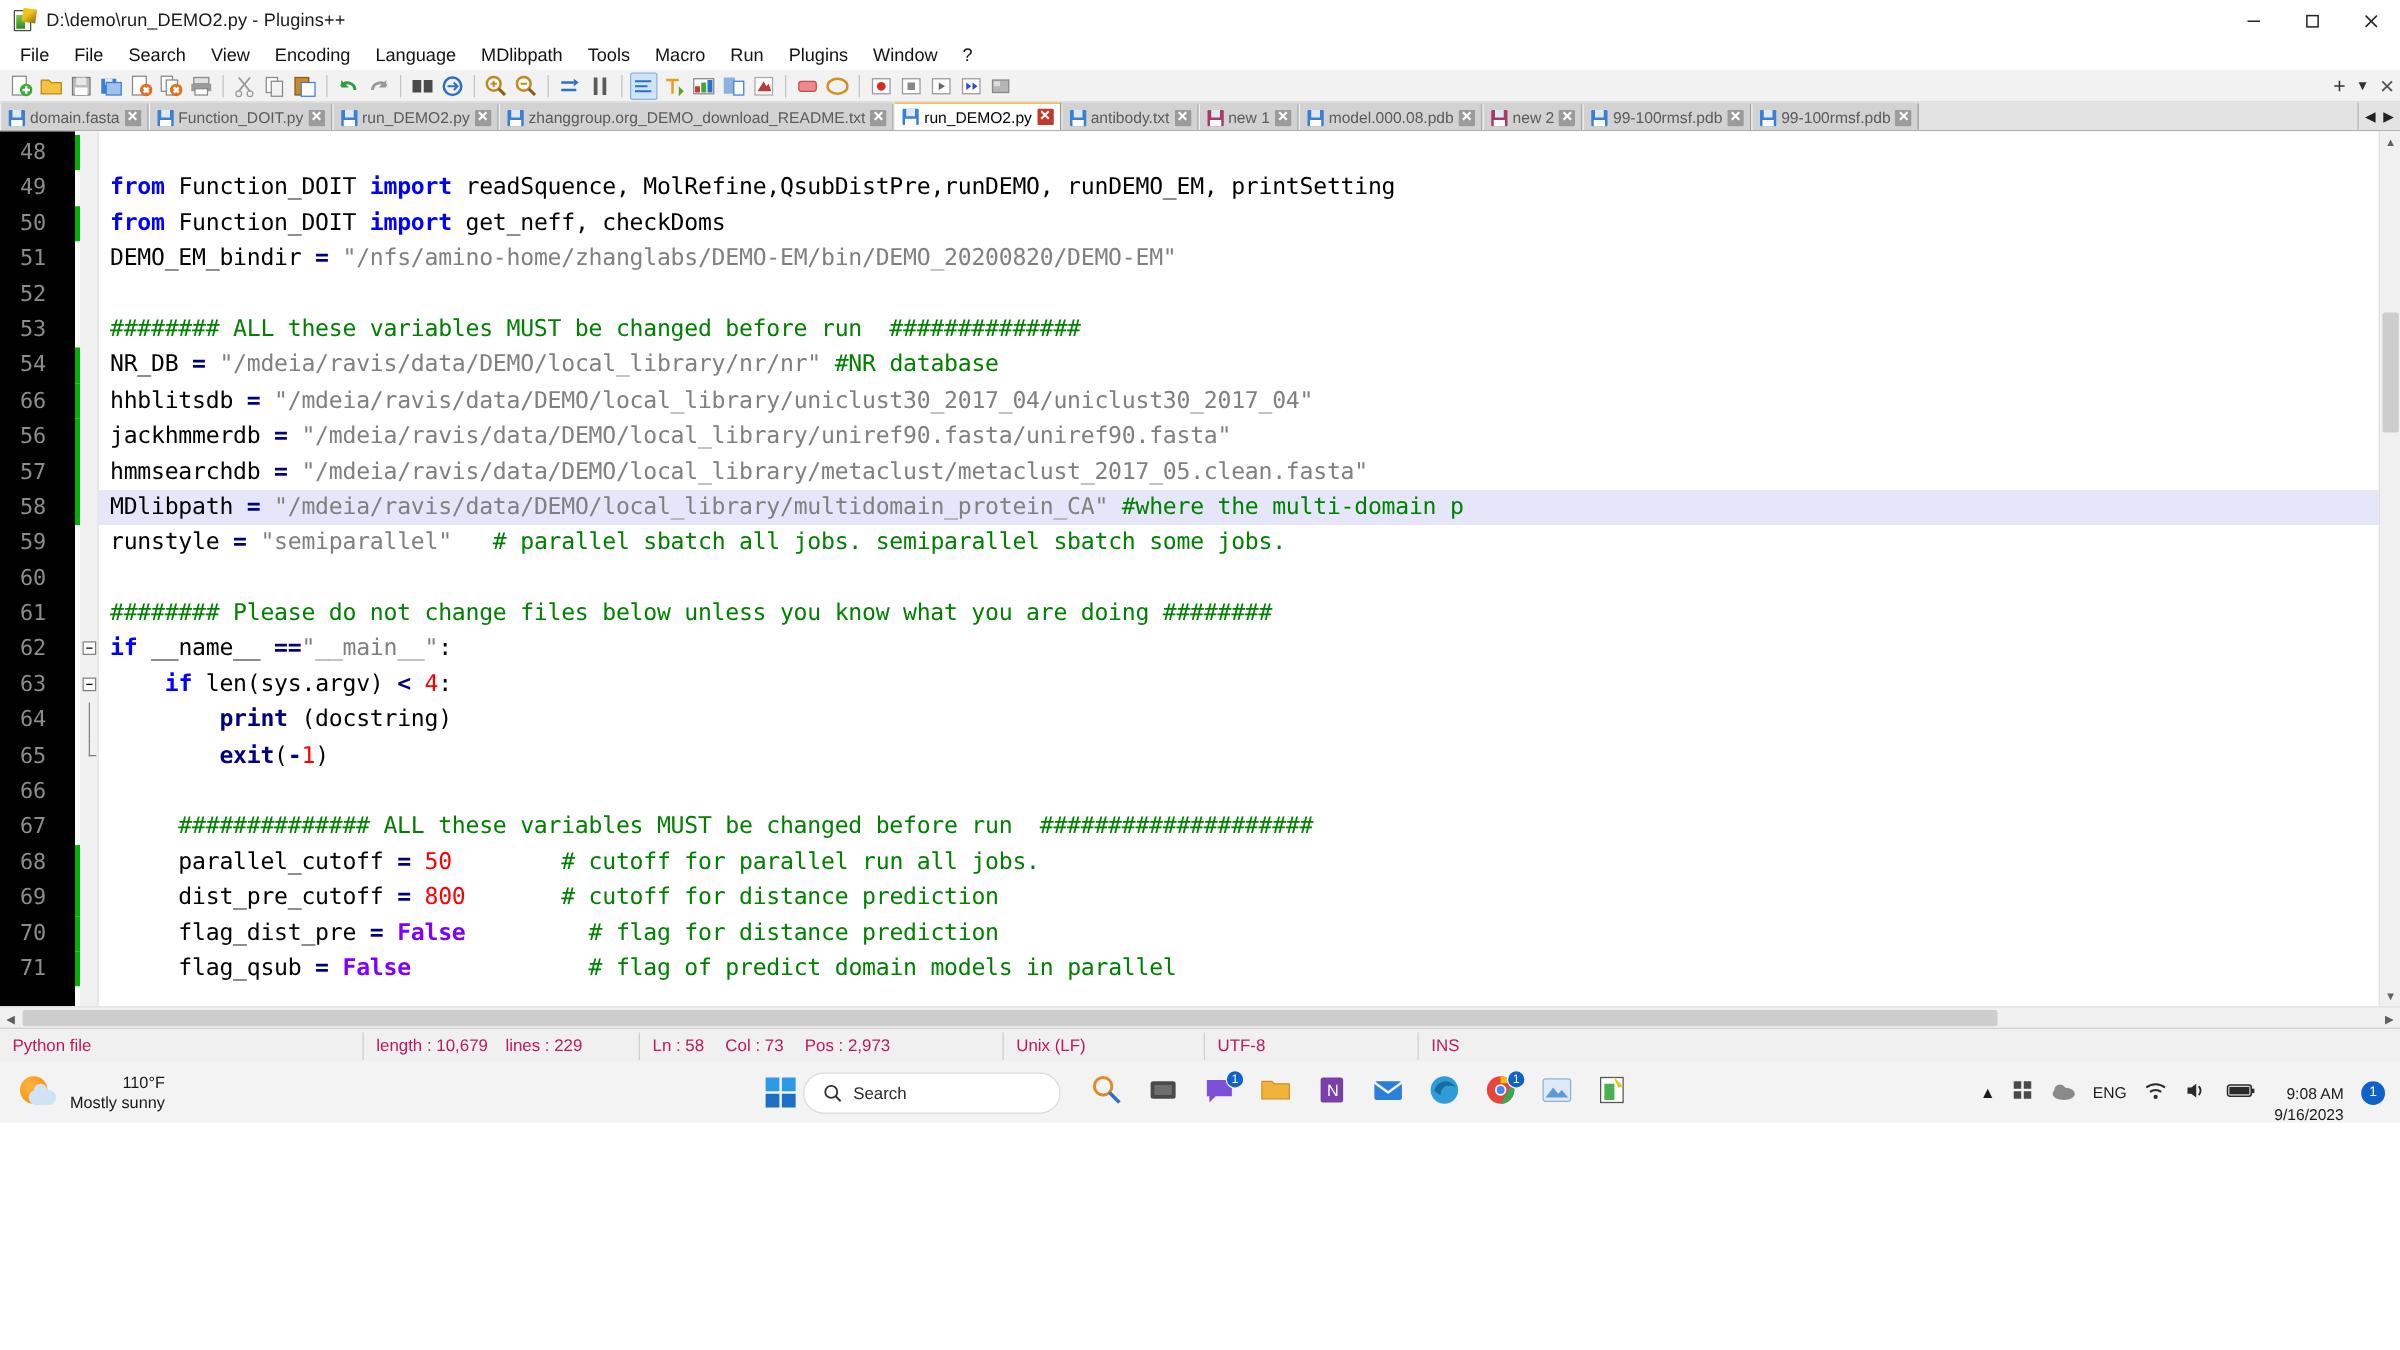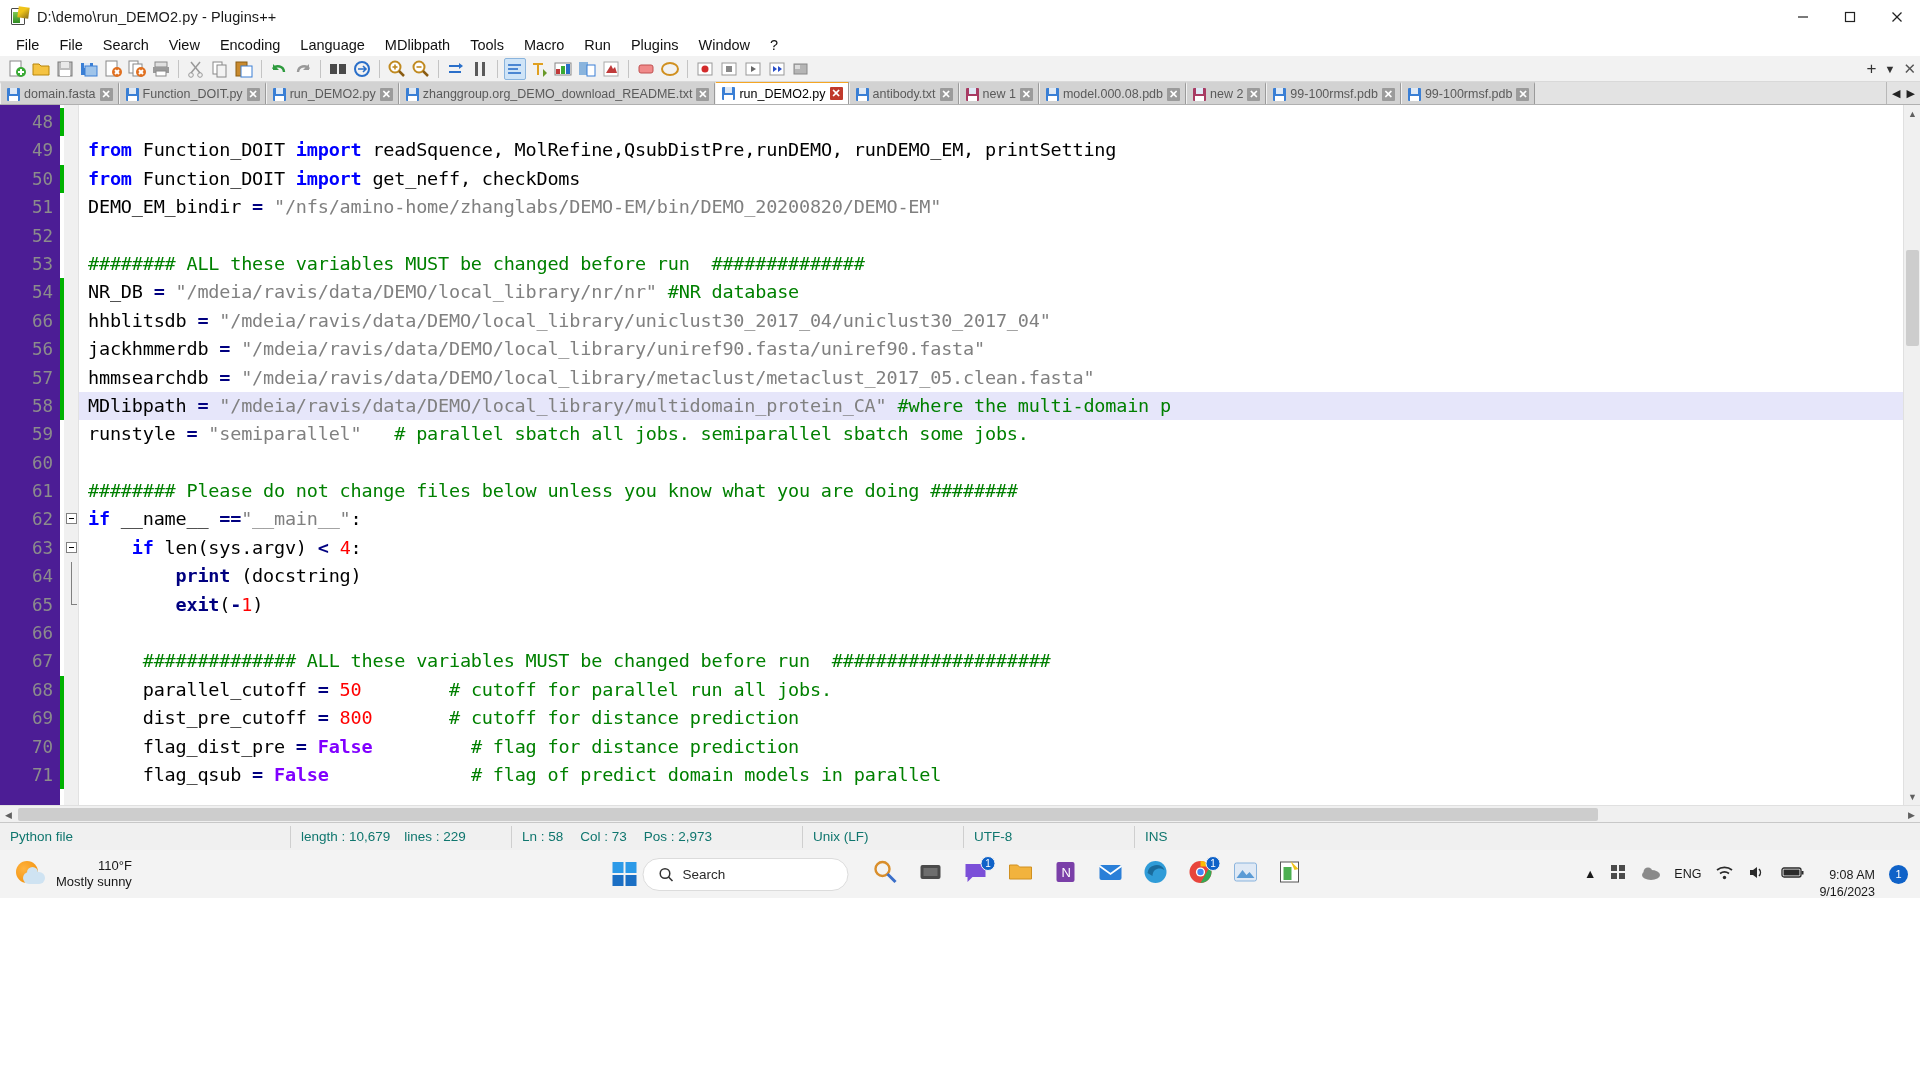--- a/index.html
+++ b/index.html
@@ -110,23 +110,23 @@
     gap: 6px; font-size: 11px; color: #222; z-index: 5;
     border-left: 1px solid #b8b8b8;
   }
 
   
   .editorwrap {
     position: relative; height: 700px; background: #ffffff;
     display: flex; overflow: hidden;
   }
   .gutter {
-    width: 60px; background: #4c1d95; flex: none;
+    width: 60px; background: #000000; flex: none;
     font-family: "DejaVu Sans Mono", monospace; font-size: 17.5px;
-    color: #8c8c8c; text-align: right; padding-top: 3px;
+    color: #8c8c8c; text-align: center; padding-top: 3px;
     position: relative;
   }
   .gutter .ln { height: 28.4px; line-height: 28.4px; padding-right: 7px; }
   .changebar { width: 4px; background: #ffffff; flex: none; padding-top: 3px; }
   .changebar .cb { height: 28.4px; }
   .changebar .cb.on { background: #00b200; }
   .foldcol {
     width: 15px; background: #f0f0f0; flex: none; padding-top: 3px;
     border-right: 1px solid #e2e2e2; position: relative;
     font-family: "DejaVu Sans Mono", monospace;
@@ -193,21 +193,21 @@
   }
   .hscroll .arrow-l, .hscroll .arrow-r {
     position:absolute; top:0; width:17px; height:17px;
     display:flex; align-items:center; justify-content:center; font-size:9px; color:#606060;
   }
   .hscroll .arrow-l { left:0; } .hscroll .arrow-r { right:0; }
 
   
   .statusbar {
     height: 28px; background: #f0f0f0; border-top: 1px solid #c8c8c8;
-    display: flex; align-items: center; font-size: 13.5px; color: #0f766e;
+    display: flex; align-items: center; font-size: 13.5px; color: #be185d;
   }
   .sb { padding: 0 10px; height: 28px; display:flex; align-items:center; }
   .sb-sep { width: 1px; height: 22px; background: #cfcfcf; }
   .sb-type { width: 290px; }
   .sb-len  { width: 220px; }
   .sb-pos  { width: 290px; display: flex; gap: 17px; }
   .sb-eol  { width: 160px; }
   .sb-enc  { width: 170px; }
   .sb-ins  { flex: 1; }
 

